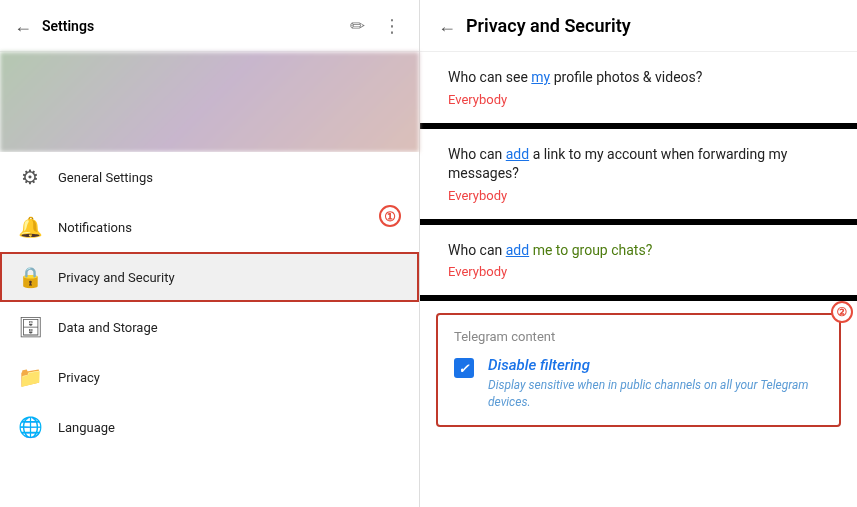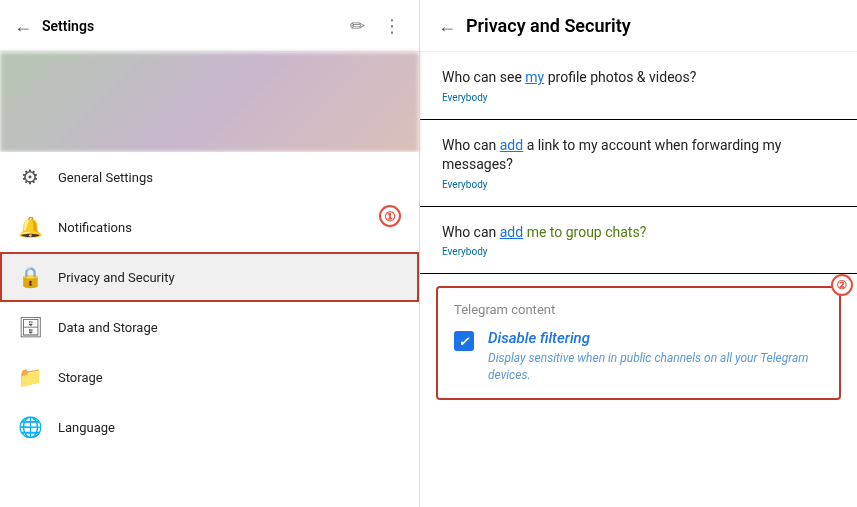--- a/index.html
+++ b/index.html
@@ -148,34 +148,34 @@
       color: #000;
     }
 
     .right-content {
       flex: 1;
       overflow-y: auto;
       padding: 0;
     }
 
     .privacy-item {
-      padding: 16px 22px;
-      border-bottom: 1px solid #000000;
+      padding: 16px 28px;
+      border-bottom: 6px solid #000000;
     }
 
     .privacy-item .question {
       font-size: 14px;
       color: #1a73e8;
       margin-bottom: 4px;
       line-height: 1.4;
     }
 
     .privacy-item .answer {
-      font-size: 10px;
-      color: #0369a1;
+      font-size: 13px;
+      color: #ef4444;
     }
 
     .sensitive-section {
       margin: 12px 16px;
       border: 2px solid #c0392b;
       border-radius: 4px;
       padding: 14px 16px;
       position: relative;
     }
 
@@ -287,21 +287,21 @@
       <span class="menu-label">Privacy and Security</span>
     </div>
 
     <div class="menu-item">
       <span class="menu-icon">🗄</span>
       <span class="menu-label">Data and Storage</span>
     </div>
 
     <div class="menu-item">
       <span class="menu-icon">📁</span>
-      <span class="menu-label">Storage</span>
+      <span class="menu-label">Privacy</span>
     </div>
 
     <div class="menu-item">
       <span class="menu-icon">🌐</span>
       <span class="menu-label">Language</span>
     </div>
 
   </div>
 </div>
 

